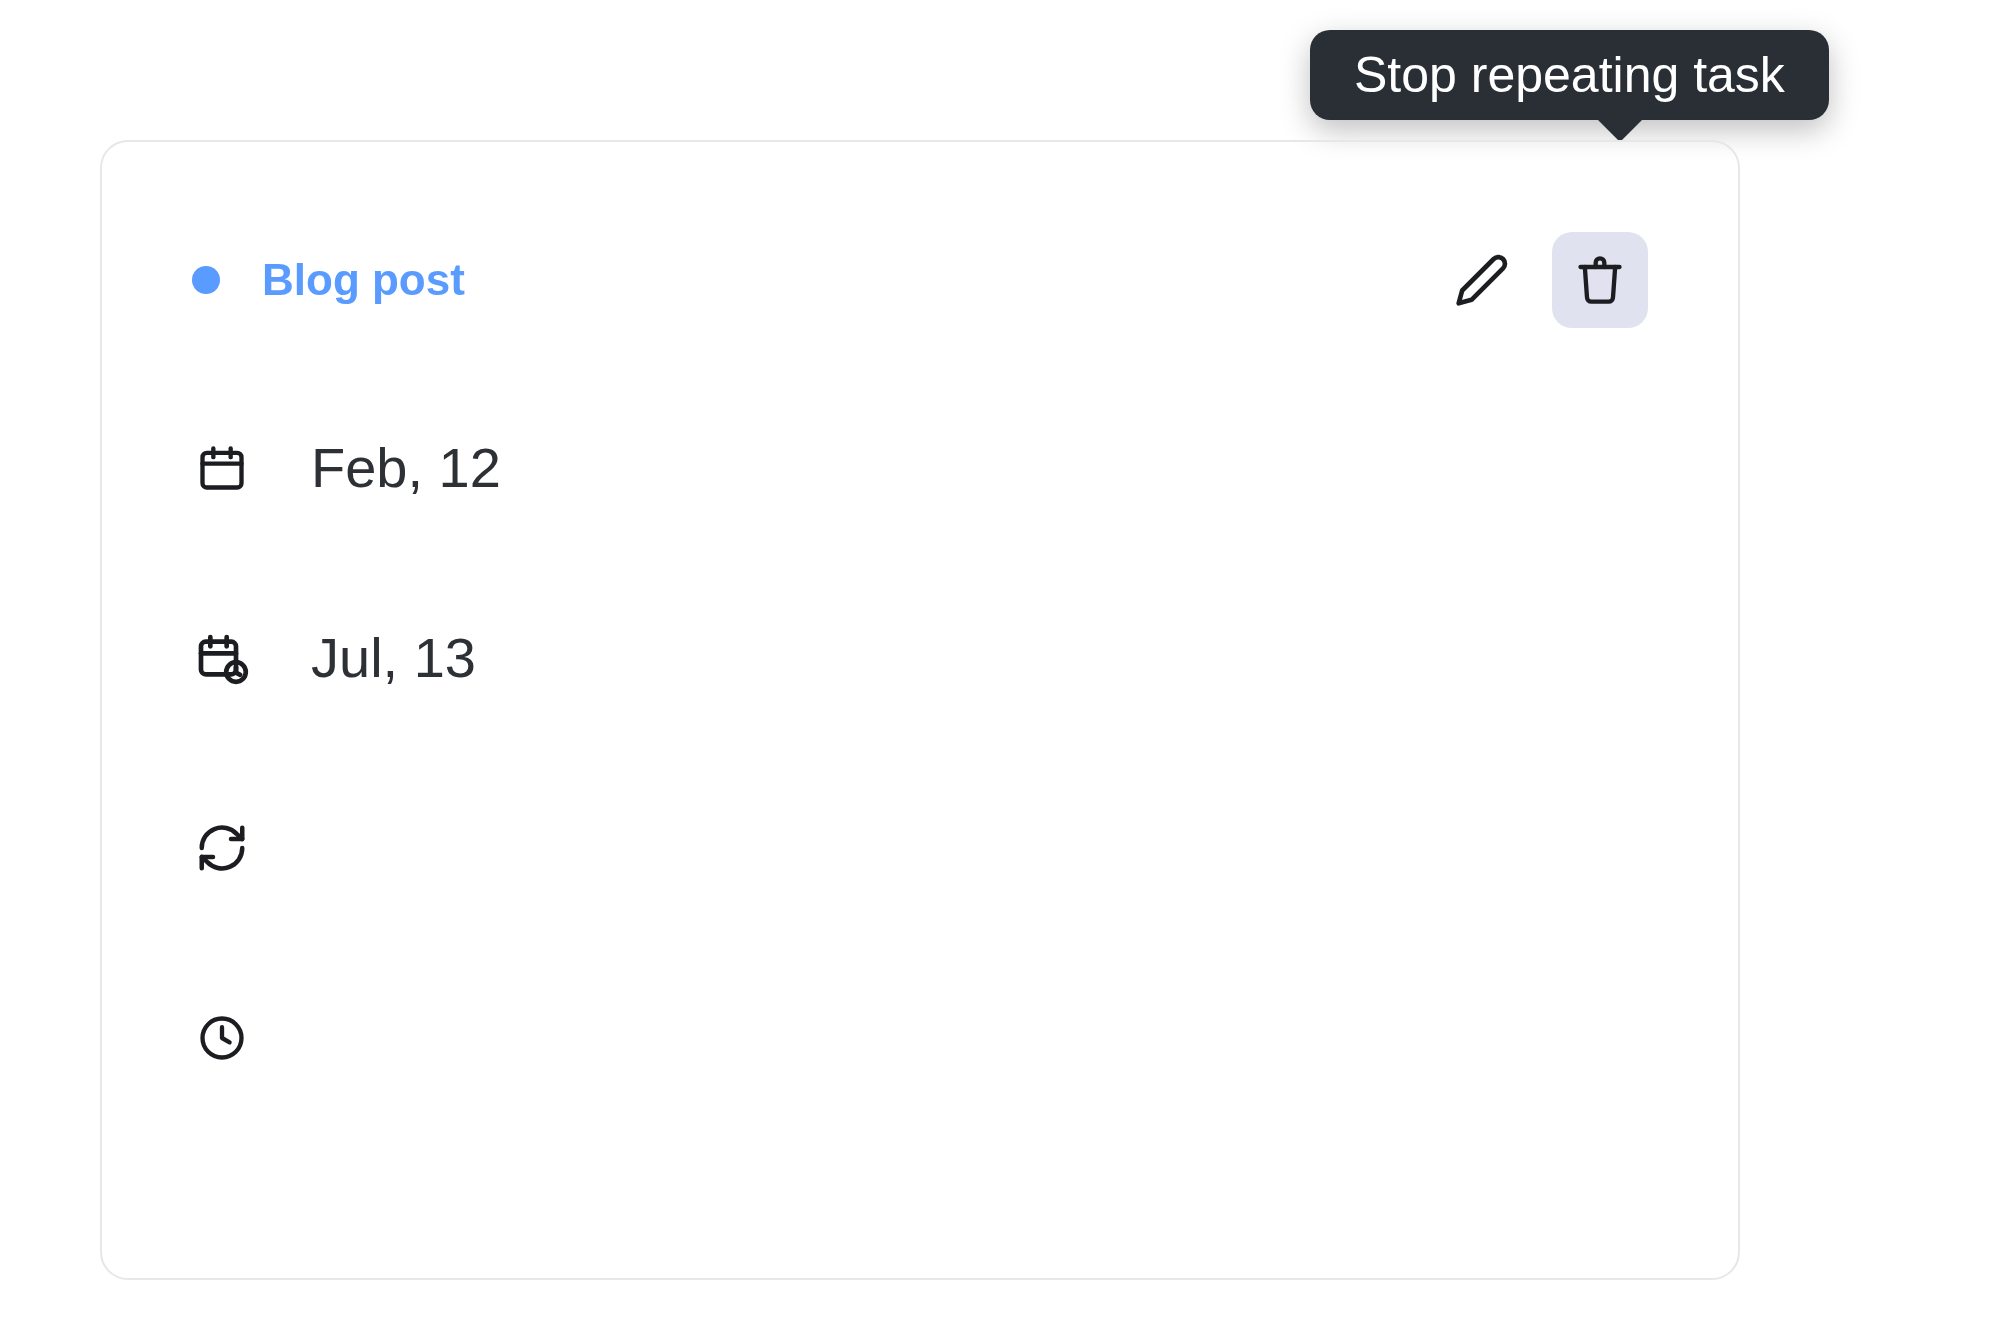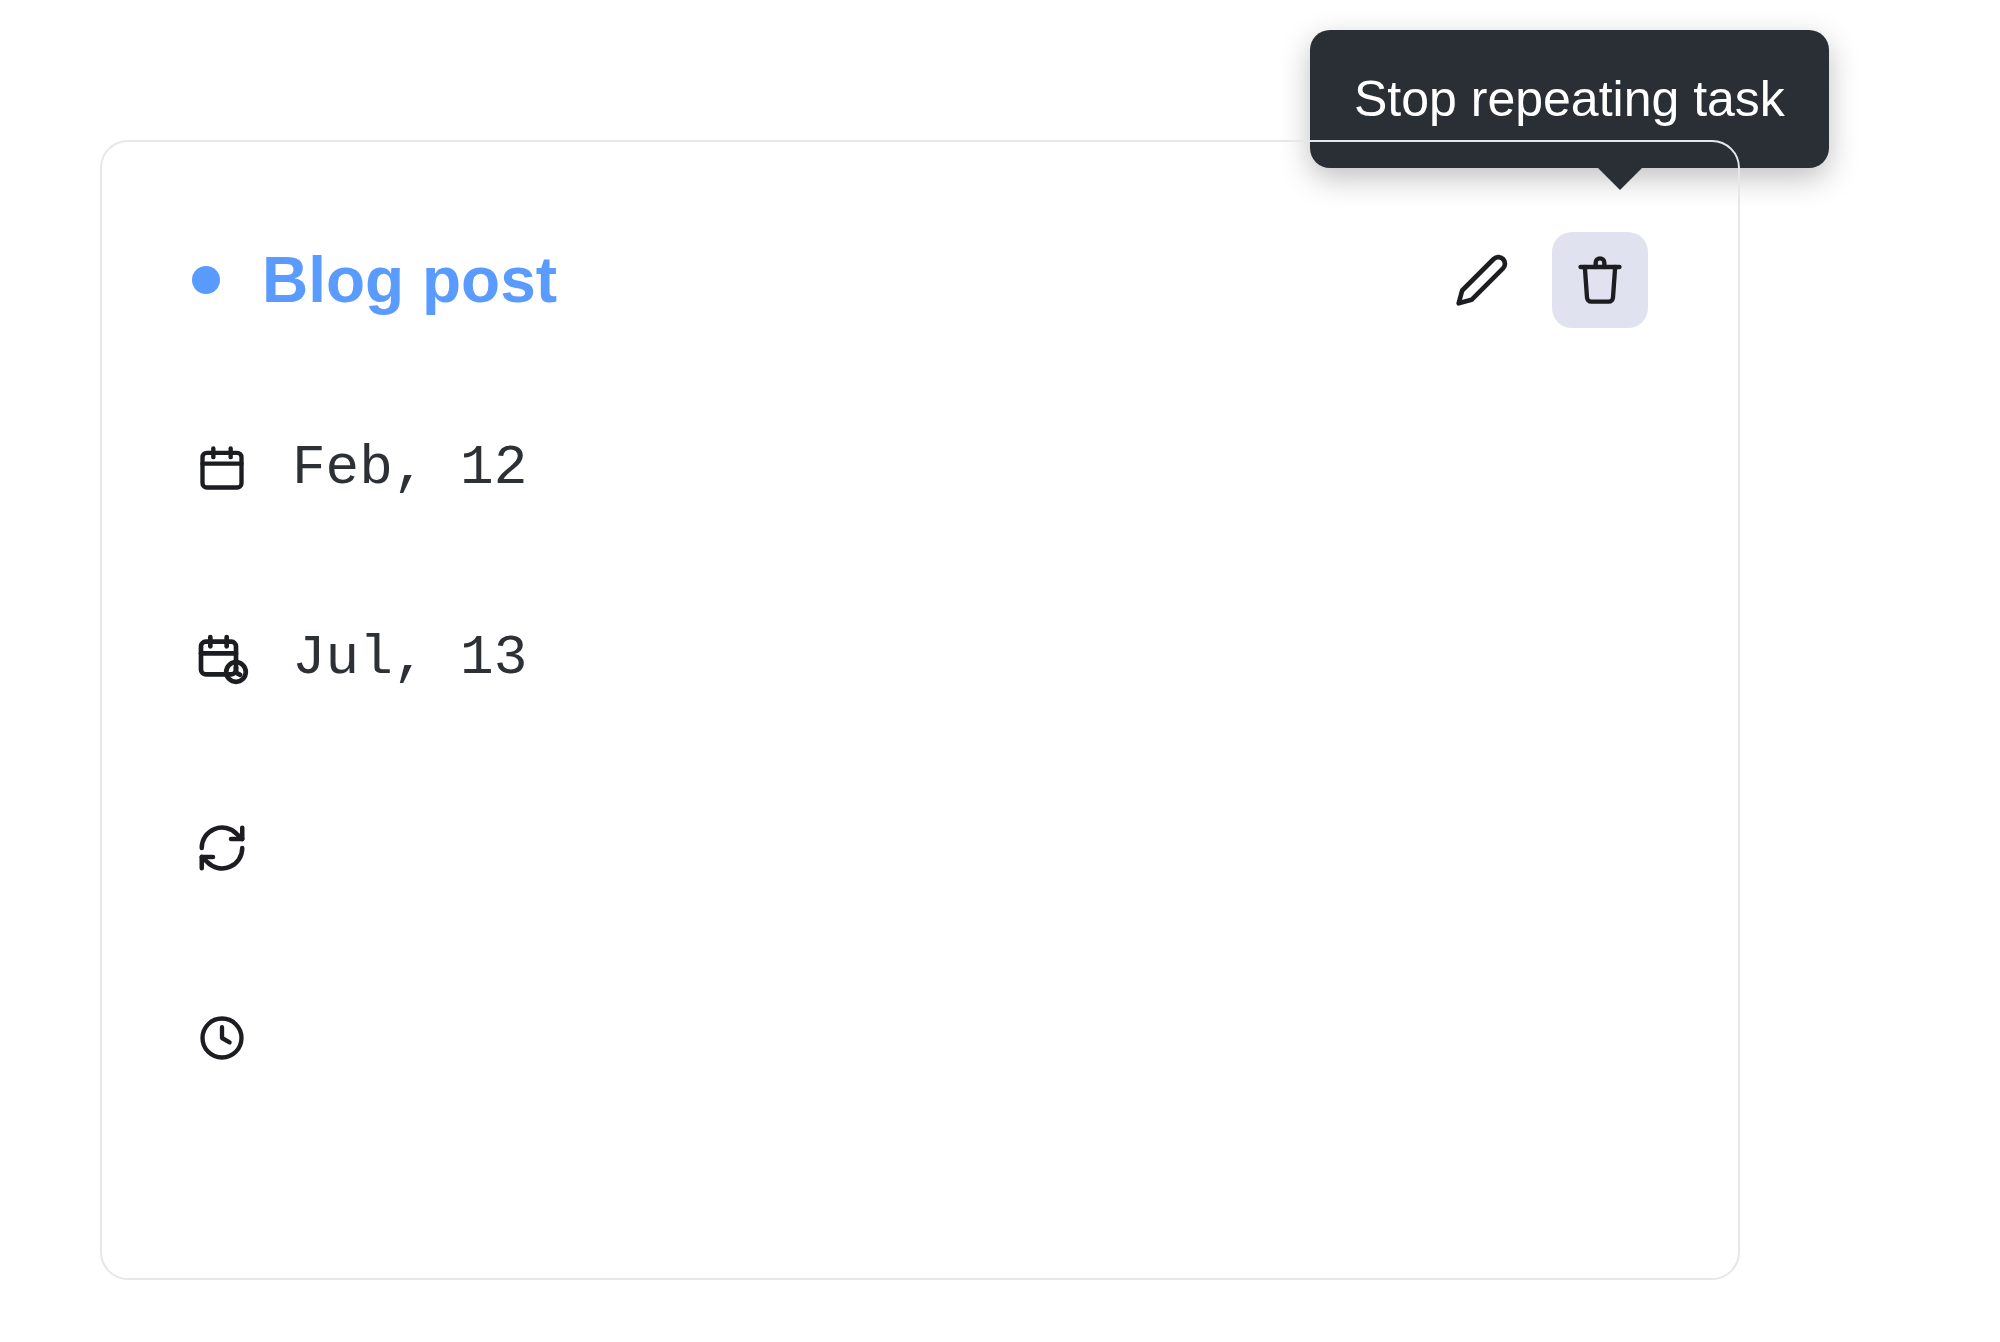--- a/index.html
+++ b/index.html
@@ -39,21 +39,21 @@
   }
   .status-dot {
     width: 28px;
     height: 28px;
     border-radius: 50%;
     background: #5a9bff;
     flex-shrink: 0;
   }
   .title-link {
     color: #5a9bff;
-    font-size: 64px;
+    font-size: 44px;
     font-weight: 700;
     line-height: 1;
     cursor: pointer;
   }
   .actions {
     display: flex;
     align-items: center;
     gap: 22px;
     position: relative;
   }
@@ -76,43 +76,42 @@
     display: block;
   }
   .tooltip {
     position: absolute;
     left: 1310px;
     top: 30px;
     background: #2a2f36;
     color: #ffffff;
     font-size: 50px;
     font-weight: 500;
-    padding: 40px 44px;
+    padding: 16px 44px;
     border-radius: 20px;
     white-space: nowrap;
     box-shadow: 0 10px 30px rgba(0,0,0,.25);
     text-align: right;
   }
   .tooltip::after {
     content: "";
     position: absolute;
     left: 286px;
     bottom: -22px;
     width: 0; height: 0;
     border-left: 24px solid transparent;
     border-right: 24px solid transparent;
     border-top: 24px solid #2a2f36;
   }
   .detail-row {
     display: flex;
     align-items: center;
-    gap: 40px;
+    gap: 59px;
     margin-bottom: 130px;
     line-height: 1;
-    font-family: Liberation Mono, monospace;
   }
   .detail-row:last-child { margin-bottom: 0; }
   .detail-icon {
     width: 60px;
     height: 60px;
     flex-shrink: 0;
     display: flex;
     align-items: center;
     justify-content: center;
   }

